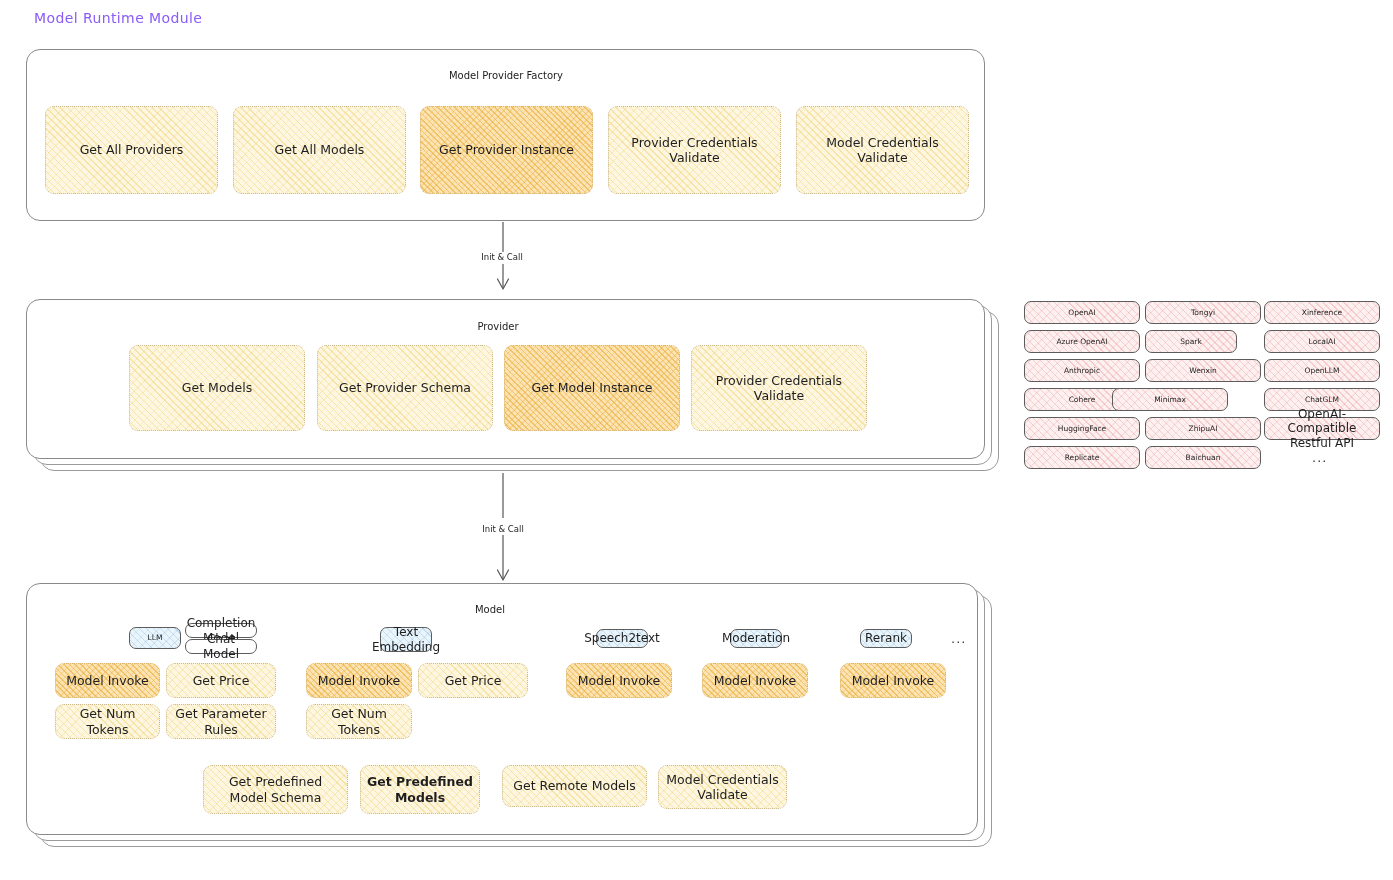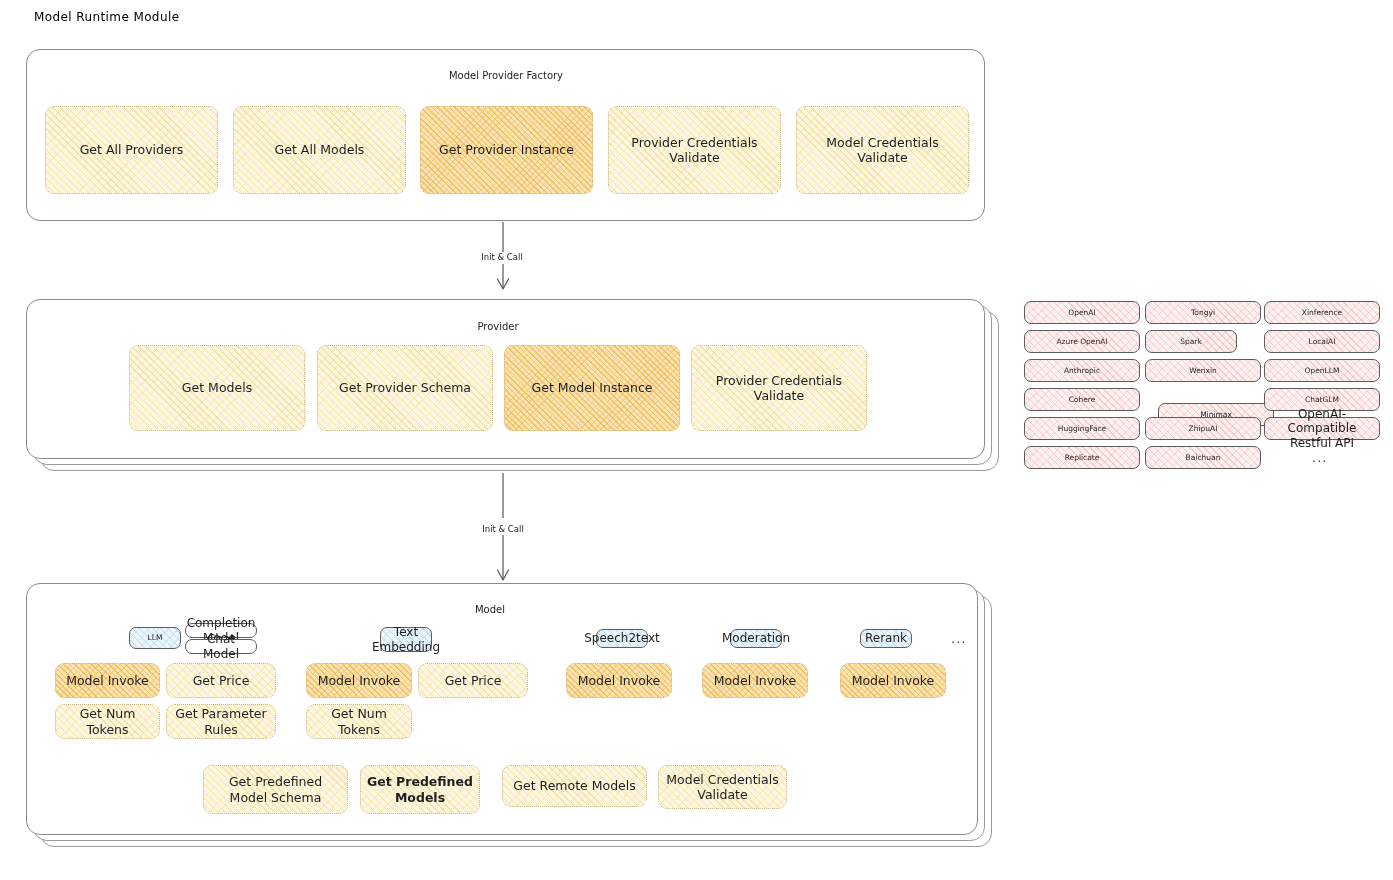--- a/index.html
+++ b/index.html
@@ -10,21 +10,21 @@
     font-family:"DejaVu Sans", sans-serif;
     color:#1e1e1e;
     position:relative;
     overflow:hidden;
   }
   .canvas{position:absolute;left:0;top:0;width:1393px;height:880px;}
 
   
   #page-title{
     position:absolute;left:34px;top:10px;
-    font-size:12px;letter-spacing:.4px;color:#000000;
+    font-size:14px;letter-spacing:.4px;color:#8b5cf6;
     font-family:"DejaVu Sans", sans-serif;
   }
 
   
   .hand-box{
     position:absolute;
     border:1.1px solid #8a8a8a;
     border-radius:14px;
     background:#ffffff;
     box-sizing:border-box;
@@ -147,21 +147,21 @@
   <div class="node fill-pink t-xs" style="left:1024px;top:301px;width:116px;height:23px;">OpenAI</div>
   <div class="node fill-pink t-xs" style="left:1024px;top:330px;width:116px;height:23px;">Azure OpenAI</div>
   <div class="node fill-pink t-xs" style="left:1024px;top:359px;width:116px;height:23px;padding-left:6px;">Anthropic</div>
   <div class="node fill-pink t-xs" style="left:1024px;top:388px;width:116px;height:23px;">Cohere</div>
   <div class="node fill-pink t-xs" style="left:1024px;top:417px;width:116px;height:23px;">HuggingFace</div>
   <div class="node fill-pink t-xs" style="left:1024px;top:446px;width:116px;height:23px;">Replicate</div>
 
   <div class="node fill-pink t-xs" style="left:1145px;top:301px;width:116px;height:23px;">Tongyi</div>
   <div class="node fill-pink t-xs" style="left:1145px;top:330px;width:92px;height:23px;">Spark</div>
   <div class="node fill-pink t-xs" style="left:1145px;top:359px;width:116px;height:23px;">Wenxin</div>
-  <div class="node fill-pink t-xs" style="left:1158px;top:388px;width:116px;height:23px;margin-top:15px;">Minimax</div>
+  <div class="node fill-pink t-xs" style="left:1112px;top:388px;width:116px;height:23px;">Minimax</div>
   <div class="node fill-pink t-xs" style="left:1145px;top:417px;width:116px;height:23px;">ZhipuAI</div>
   <div class="node fill-pink t-xs" style="left:1145px;top:446px;width:116px;height:23px;">Baichuan</div>
 
   <div class="node fill-pink t-xs" style="left:1264px;top:301px;width:116px;height:23px;">Xinference</div>
   <div class="node fill-pink t-xs" style="left:1264px;top:330px;width:116px;height:23px;">LocalAI</div>
   <div class="node fill-pink t-xs" style="left:1264px;top:359px;width:116px;height:23px;">OpenLLM</div>
   <div class="node fill-pink t-xs" style="left:1264px;top:388px;width:116px;height:23px;">ChatGLM</div>
   <div class="node fill-pink t-xxs" style="left:1264px;top:417px;width:116px;height:23px;">OpenAI-Compatible Restful API</div>
   <div class="ellipsis" style="left:1312px;top:450px;">...</div>
 

